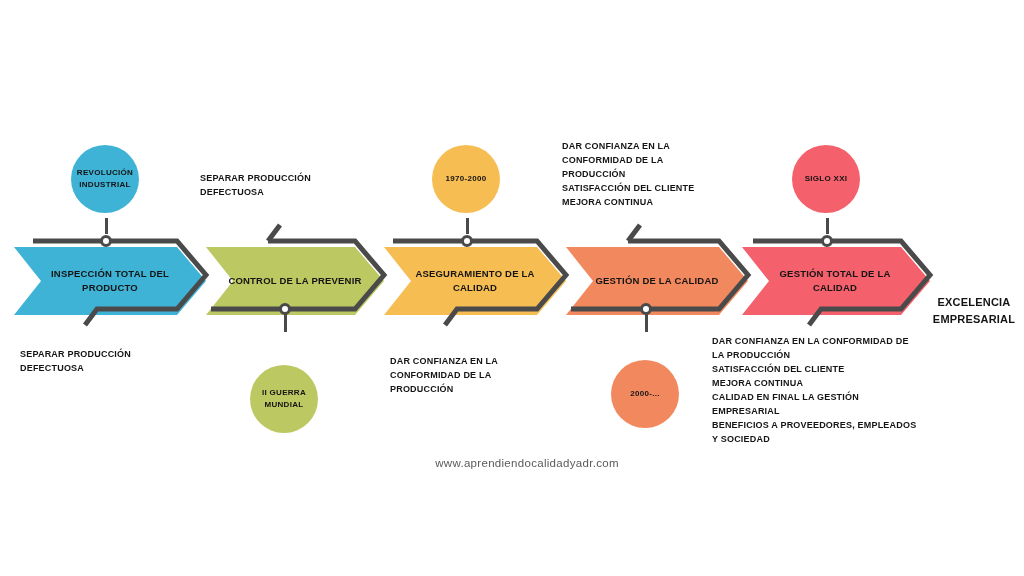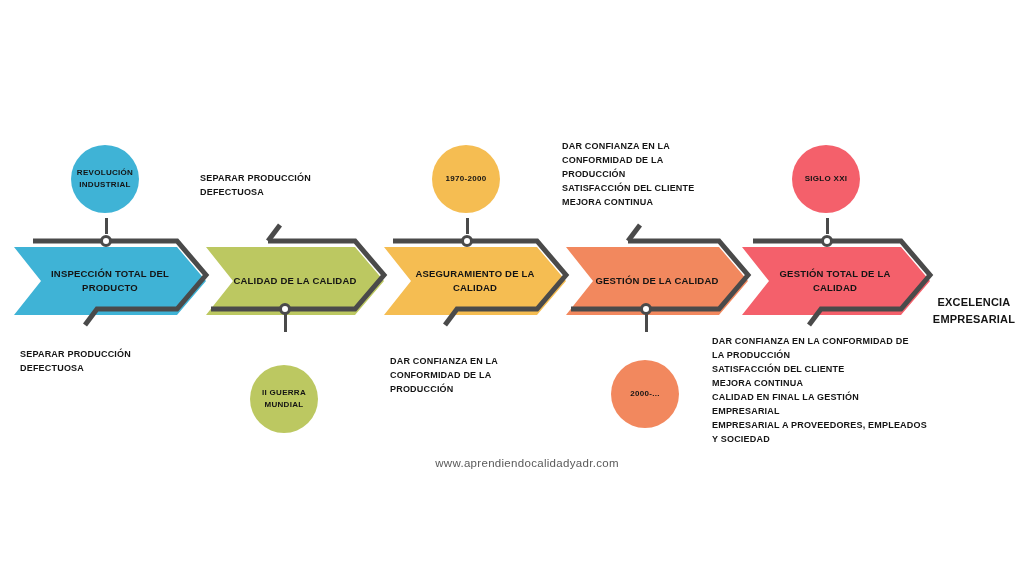--- a/index.html
+++ b/index.html
@@ -124,21 +124,21 @@
         <span>PRODUCTO</span>
       </span>
     </div>
 
     <div class="chev" style="left:206px;width:178px;">
       <svg width="178" height="68" viewBox="0 0 178 68">
         <path d="M 0 0 L 149 0 L 178 34 L 149 68 L 0 68 L 27 34 Z" fill="#BCC861"></path>
       </svg>
     </div>
     <div class="chev-label" style="left:216px;width:158px;">
-      <span>CALIDAD DE LA CALIDAD</span>
+      <span>CONTROL DE LA PREVENIR</span>
     </div>
 
     <div class="chev" style="left:384px;width:182px;">
       <svg width="182" height="68" viewBox="0 0 182 68">
         <path d="M 0 0 L 153 0 L 182 34 L 153 68 L 0 68 L 27 34 Z" fill="#F5BD52"></path>
       </svg>
     </div>
     <div class="chev-label" style="left:394px;width:162px;">
       <span>
         <span>ASEGURAMIENTO DE LA</span><br>
@@ -247,21 +247,21 @@
       <span>MEJORA CONTINUA</span>
     </div>
 
     <div class="note" style="left:712px;top:335px;width:258px;">
       <span>DAR CONFIANZA EN LA CONFORMIDAD DE</span><br>
       <span>LA PRODUCCIÓN</span><br>
       <span>SATISFACCIÓN DEL CLIENTE</span><br>
       <span>MEJORA CONTINUA</span><br>
       <span>CALIDAD EN FINAL LA GESTIÓN</span><br>
       <span>EMPRESARIAL</span><br>
-      <span>EMPRESARIAL A PROVEEDORES, EMPLEADOS</span><br>
+      <span>BENEFICIOS A PROVEEDORES, EMPLEADOS</span><br>
       <span>Y SOCIEDAD</span>
     </div>
 
     <div class="outcome" style="left:924px;top:258px;width:100px;margin-top:36px;">
       <span>EXCELENCIA</span><br>
       <span>EMPRESARIAL</span>
     </div>
 
   </div>
 

